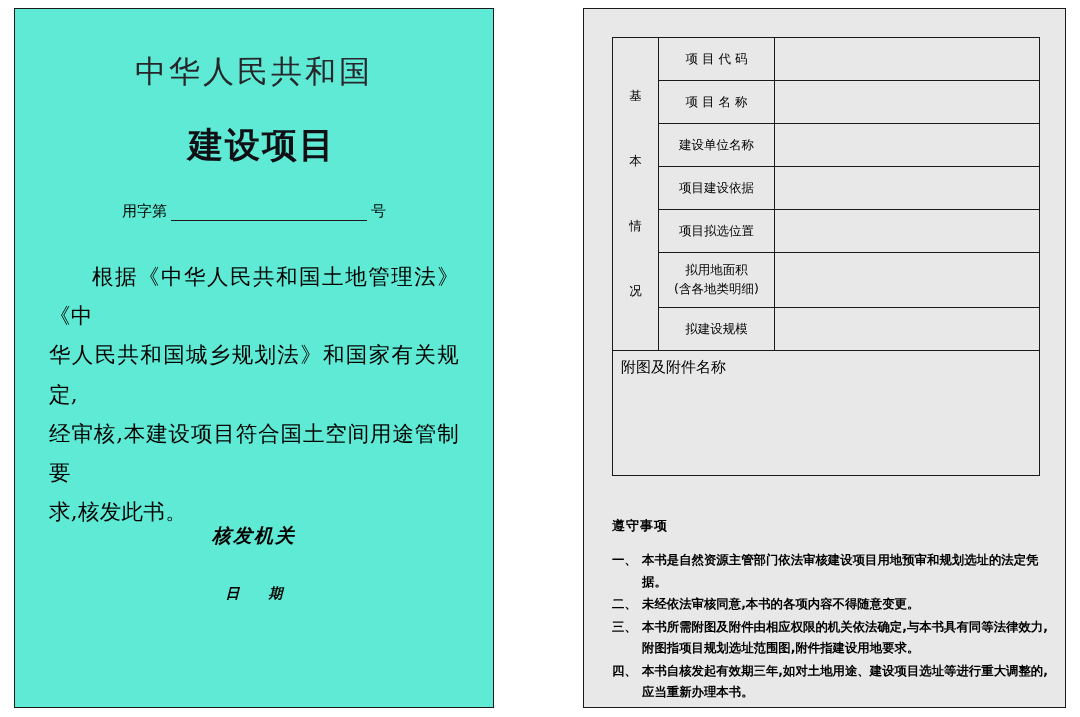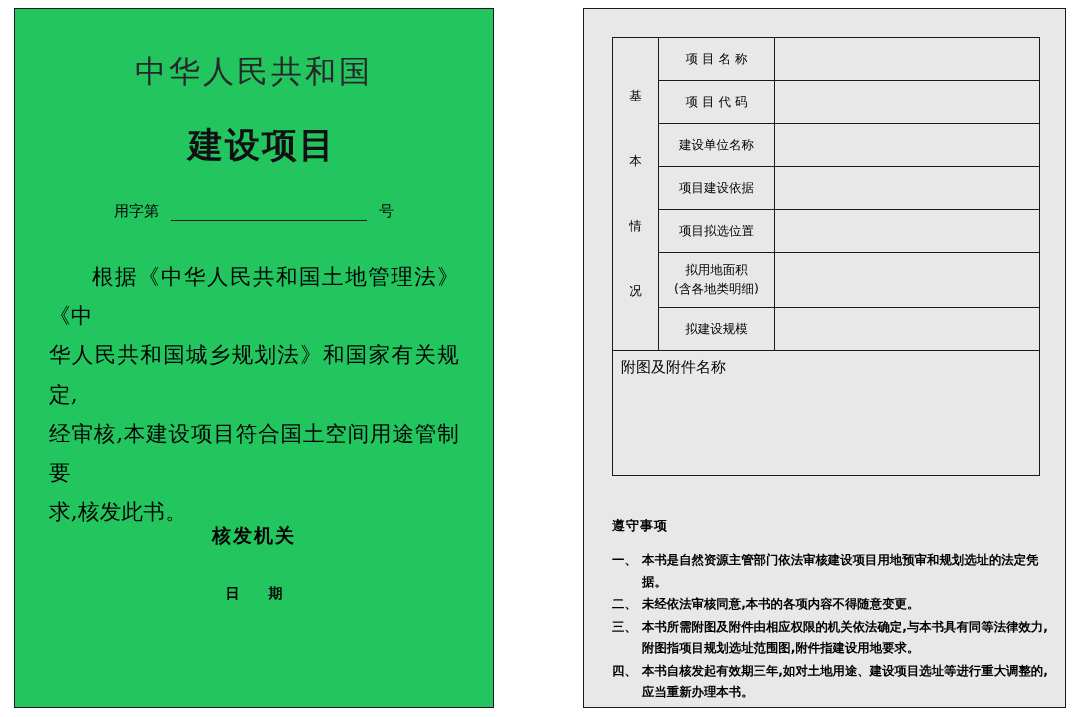--- a/index.html
+++ b/index.html
@@ -20,21 +20,21 @@
     height: 717px;
   }
 
   
   .cover {
     position: absolute;
     left: 14px;
     top: 8px;
     width: 480px;
     height: 700px;
-    background: #22c55e;
+    background: #5eead4;
     border: 1.5px solid #1a1a1a;
     box-sizing: border-box;
   }
   .cover-nation {
     margin-top: 42px;
     text-align: center;
     font-size: 31px;
     letter-spacing: 3px;
     font-family: "DejaVu Serif", serif;
     color: #26262b;
@@ -51,21 +51,21 @@
     padding-left: 16px;
   }
   .cover-title .l2 {
     display: block;
   }
   .numline {
     margin-top: 30px;
     display: flex;
     align-items: flex-end;
     justify-content: center;
-    gap: 12px;
+    gap: 4px;
     font-size: 15px;
     font-family: "DejaVu Sans", sans-serif;
   }
   .numline .blank {
     display: inline-block;
     width: 196px;
     border-bottom: 1.5px solid #1a1a1a;
     height: 15px;
   }
   .cover-body {
@@ -79,20 +79,21 @@
   .cover-body .indent {
     text-indent: 2em;
   }
   .cover-footer {
     position: absolute;
     left: 0;
     right: 0;
     bottom: 104px;
     text-align: center;
     font-family: "DejaVu Sans", sans-serif;
+    font-style: italic;
   }
   .cover-footer .agency {
     font-size: 19px;
     font-weight: bold;
     letter-spacing: 2px;
   }
   .cover-footer .date {
     margin-top: 36px;
     font-size: 14px;
     font-weight: bold;
@@ -254,26 +255,26 @@
       <div class="form-main">
         <div class="side-label">
           <span>基</span>
           <span>本</span>
           <span>情</span>
           <span>况</span>
         </div>
         <div class="rows">
 
           <div class="frow">
+            <div class="fname">项 目 代 码</div>
+            <div class="fval"></div>
+          </div>
+
+          <div class="frow">
             <div class="fname">项 目 名 称</div>
-            <div class="fval"></div>
-          </div>
-
-          <div class="frow">
-            <div class="fname">项 目 代 码</div>
             <div class="fval"></div>
           </div>
 
           <div class="frow">
             <div class="fname">建设单位名称</div>
             <div class="fval"></div>
           </div>
 
           <div class="frow">
             <div class="fname">项目建设依据</div>

